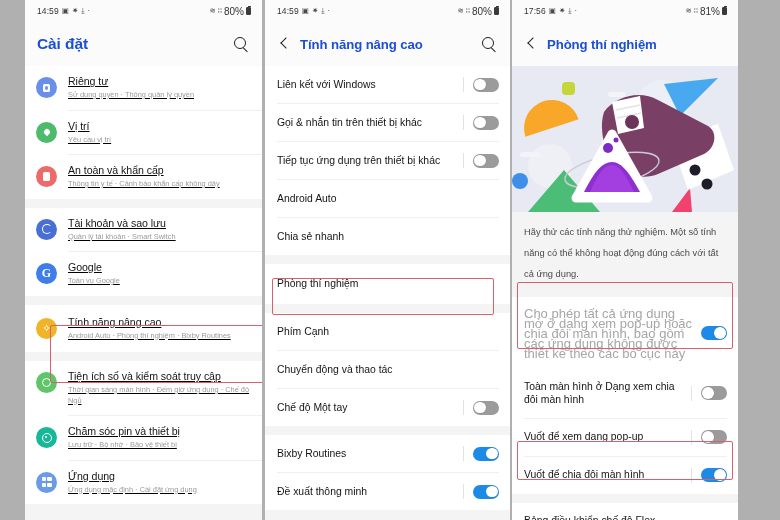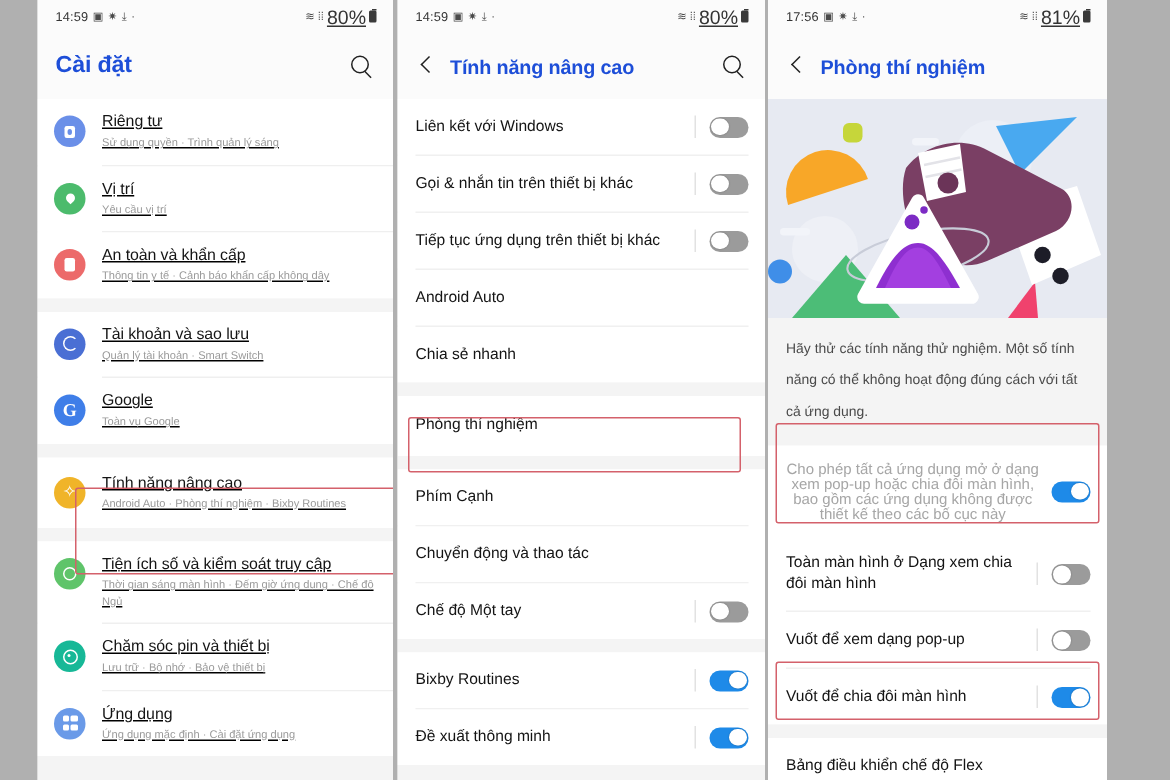--- a/index.html
+++ b/index.html
@@ -35,21 +35,21 @@
     justify-content: space-between;
     padding: 0 11px 0 12px;
     font-size: 8.5px;
     color: #3a3a3a;
     background: #fbfbfb;
   }
   .sb-left { display: flex; align-items: center; gap: 3px; }
   .sb-right { display: flex; align-items: center; gap: 2px; }
   .sb-time { font-size: 8.5px; letter-spacing: .1px; color:#333; }
   .sb-ic { font-size: 7.5px; line-height: 1; color: #4a4a4a; display:inline-block; }
-  .sb-pct { font-size: 13px; color:#333;text-decoration:underline; }
+  .sb-pct { font-size: 10px; color:#333; }
   .batt {
     display:inline-block; width:5px; height:8px;
     border:1px solid #3a3a3a; border-radius:1px;
     background:#3a3a3a; position:relative;
   }
   .batt::after{ content:""; position:absolute; top:-2px; left:1px; width:3px; height:1px; background:#3a3a3a;}
 
   
   .appbar {
     height: 44px;
@@ -126,21 +126,21 @@
   .g-star { font-size:11px; line-height:1; color:#fff; }
   .g-gletter { font-size:12px; font-weight:700; color:#fff; font-family:"Liberation Serif",serif; }
 
   
   .trow {
     display:flex; align-items:center;
     padding: 11px 11px 11px 12px;
     background:#fff; min-height: 37px;
   }
   .trow .label { flex:1; font-size:10.4px; color:#141414; line-height:13.5px; padding-right:8px;}
-  .trow .sub { font-size:10px; color:#a6a6a6; line-height:10.2px; margin-top:2.5px;text-align:center; }
+  .trow .sub { font-size:13px; color:#a6a6a6; line-height:10.2px; margin-top:2.5px; }
   .divider-v { width:1px; height:15px; background:#e2e2e2; margin-right:9px; flex:none;}
   .toggle {
     width:26px; height:14px; border-radius:8px; flex:none; position:relative;
     background:#9b9b9b;
   }
   .toggle.on { background:#1e8ae8; }
   .toggle::after{
     content:""; position:absolute; top:1.2px; left:1.2px;
     width:11.6px;height:11.6px;border-radius:50%;background:#fff;
     box-shadow:0 0 1px rgba(0,0,0,.35);
@@ -200,21 +200,21 @@
 
     <div class="content">
 
       <div class="card">
         <div class="srow">
           <div class="ico" style="background:#6a8fe8">
               <span class="g-lock"></span>
             </div>
           <div class="txt">
             <div class="t1">Riêng tư</div>
-            <div class="t2">Sử dụng quyền  ·  Trình quản lý sáng</div>
+            <div class="t2">Sử dụng quyền  ·  Thông quản lý quyền</div>
           </div>
         </div>
         <div class="sep"></div>
         <div class="srow">
           <div class="ico" style="background:#4cbb6c">
               <span class="g-pin"></span>
             </div>
           <div class="txt">
             <div class="t1">Vị trí</div>
             <div class="t2">Yêu cầu vị trí</div>

